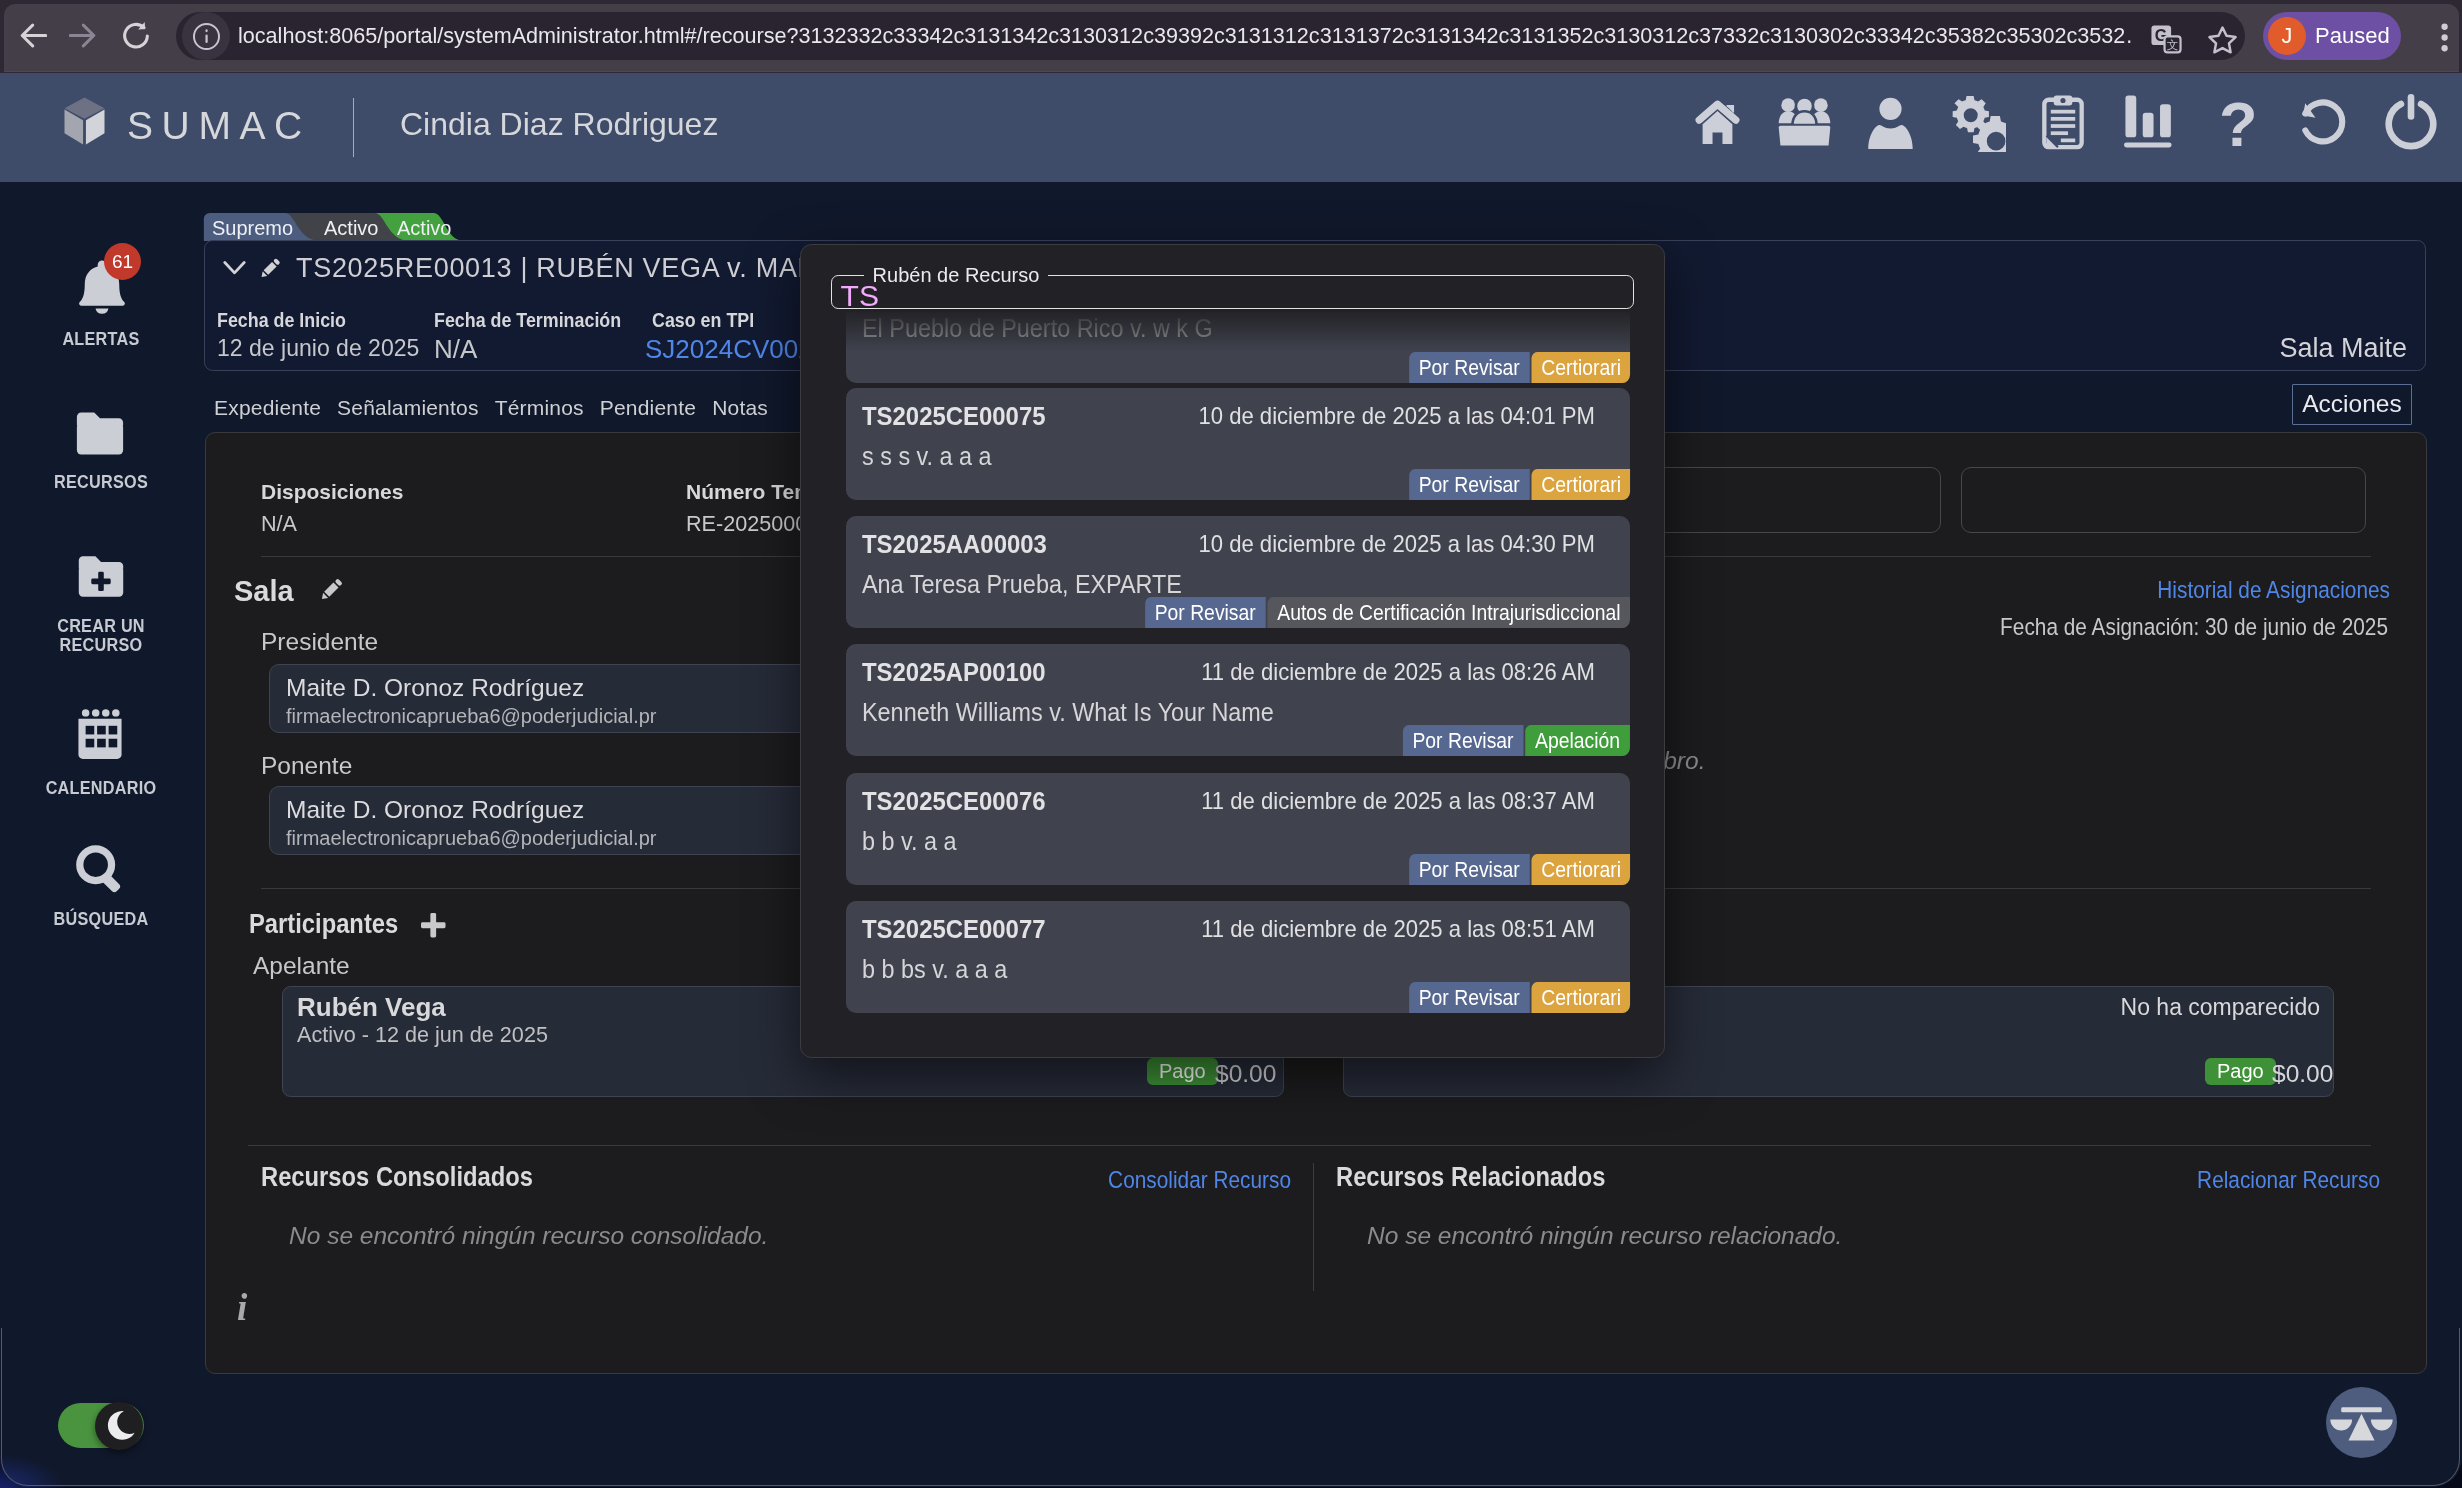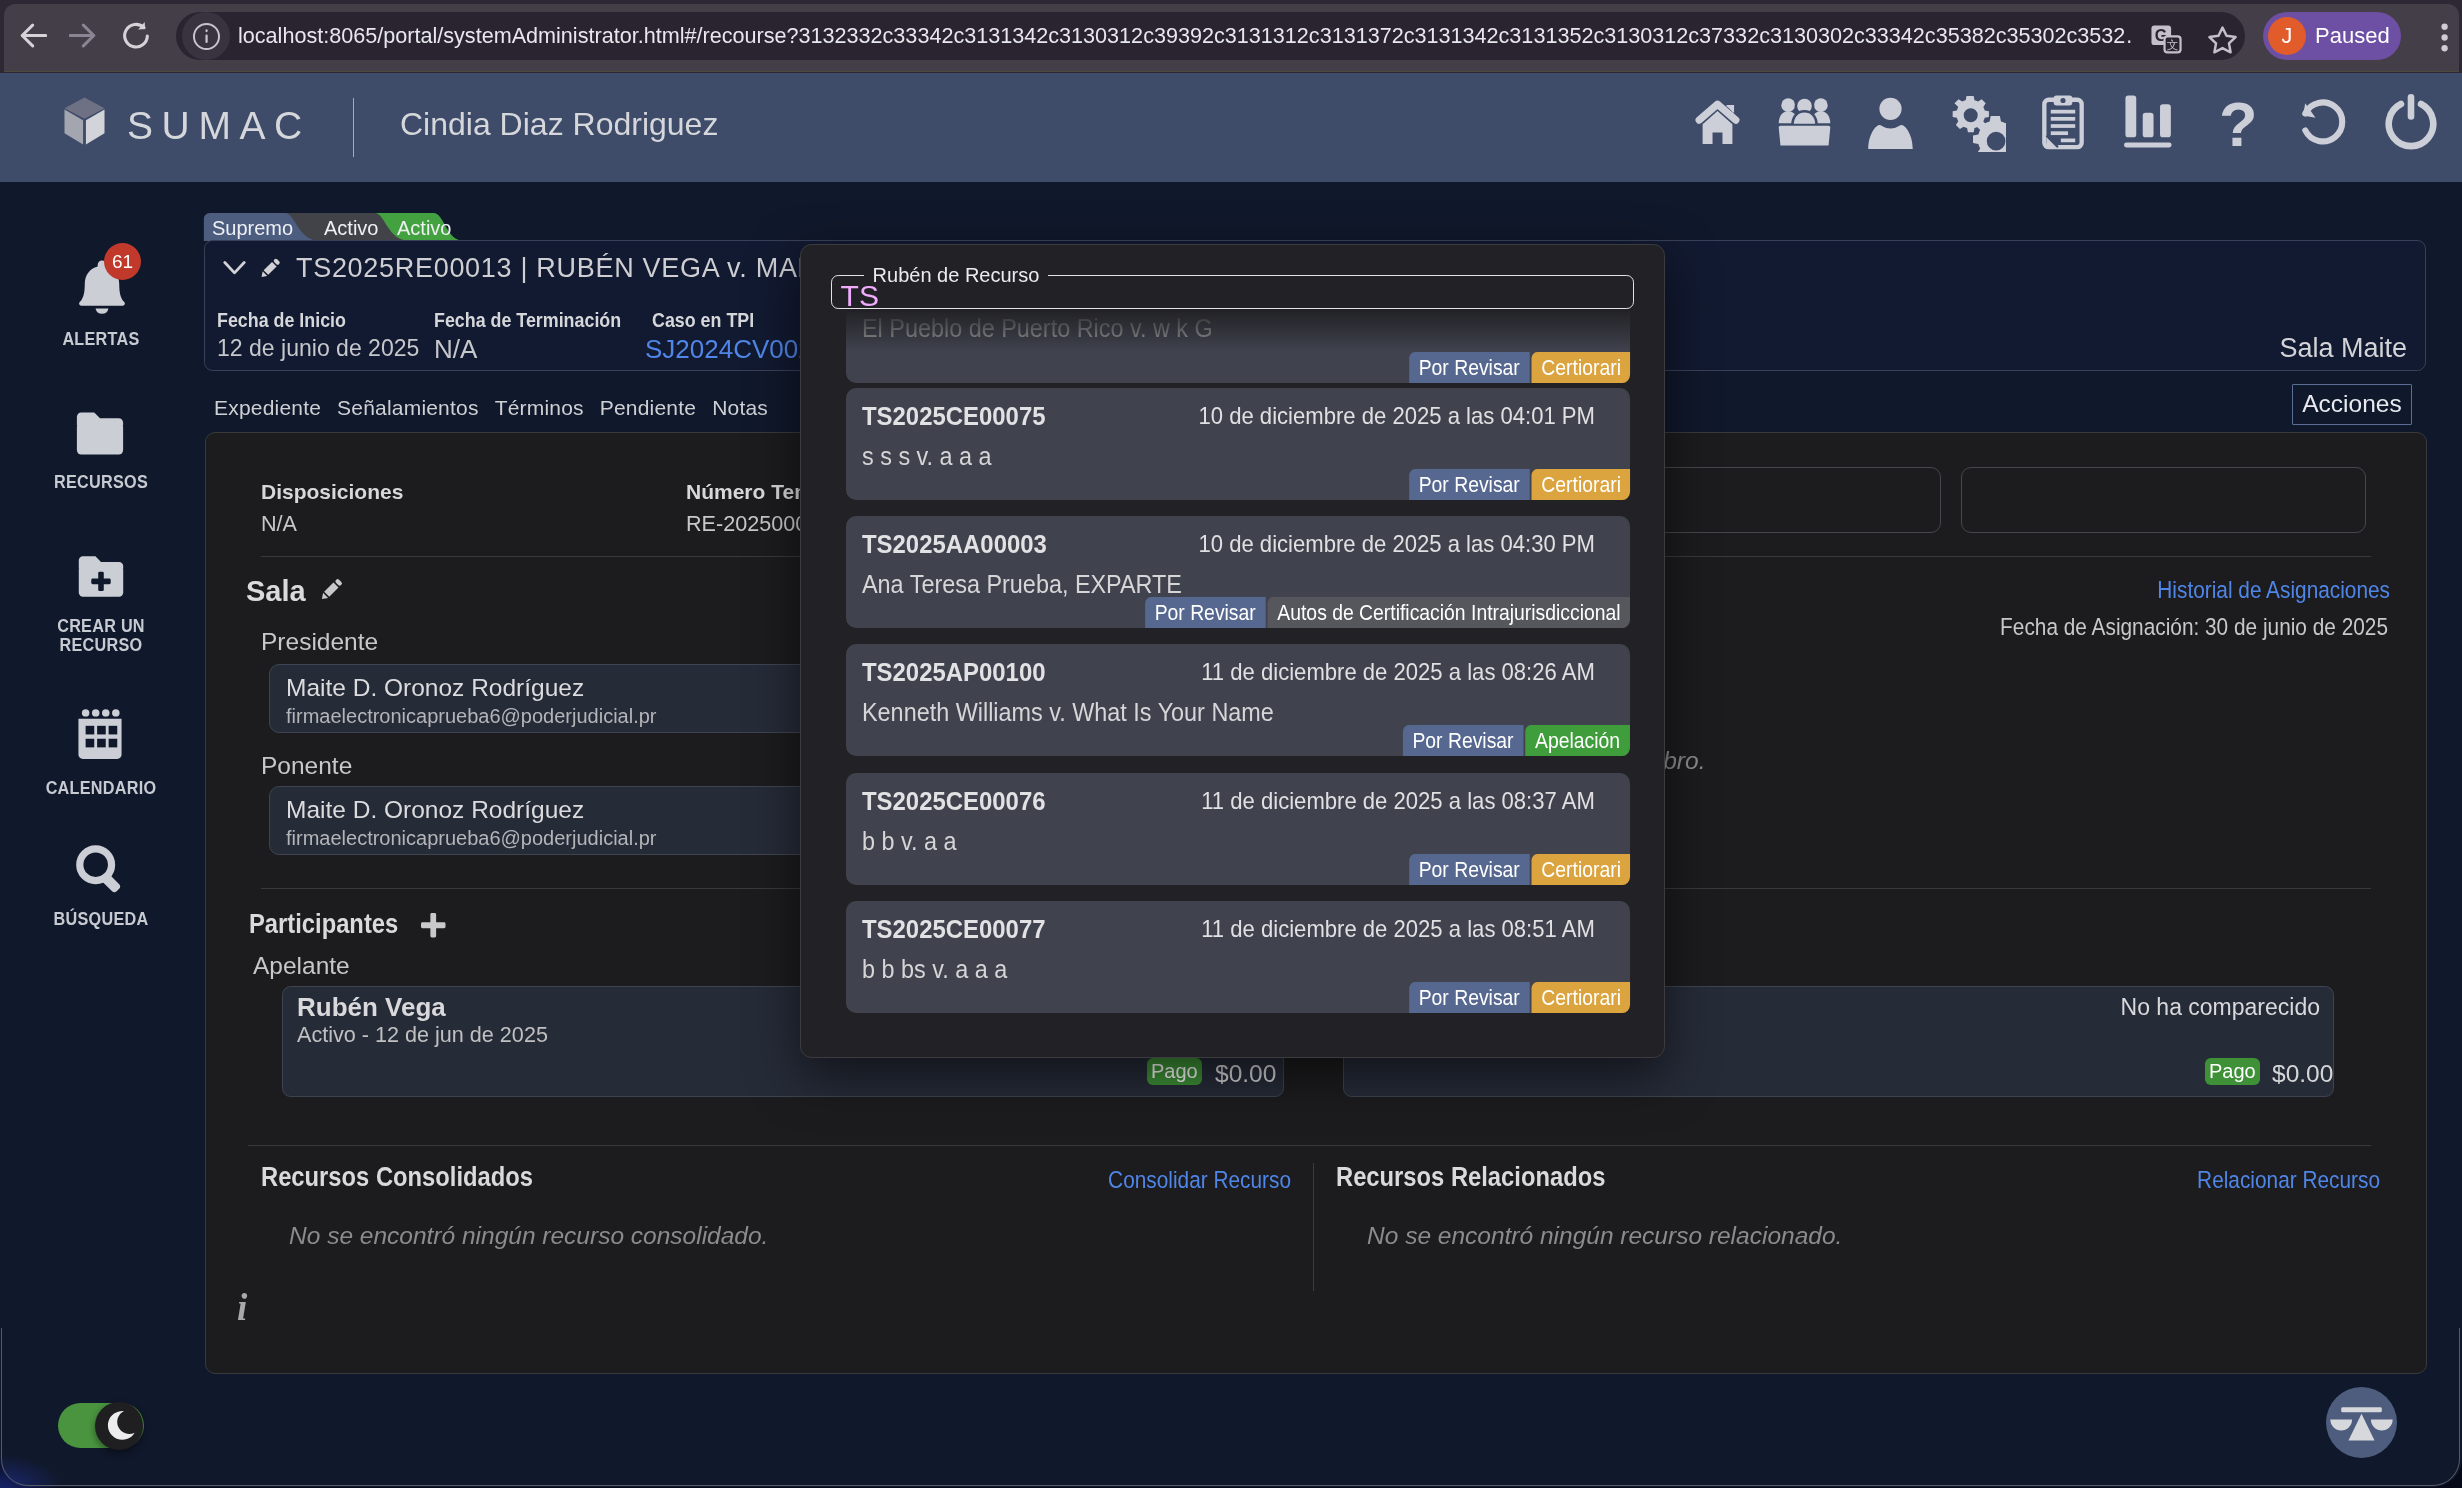--- a/index.html
+++ b/index.html
@@ -35,21 +35,21 @@
 .pval{position:absolute;color:#c8c8ca;font-size:21.6px}
 .h2{position:absolute;font-weight:bold;color:#dadadc;font-size:28px}
 .namebox{position:absolute;background:#262b38;border:1.4px solid #3e4452;border-radius:10px;width:958px;height:69px}
 .namebox .n{position:absolute;left:16px;top:8.6px;font-size:24.5px;color:#dcdcde}
 .namebox .e{position:absolute;left:16px;top:40px;font-size:20px;color:#b4b5b9}
 .link{position:absolute;color:#4f86e8;font-size:24.5px}
 .italic{position:absolute;font-style:italic;color:#8b8b8e;font-size:24.5px;white-space:nowrap}
 .cond{transform:scaleX(.88);transform-origin:0 50%}
 .condr{transform:scaleX(.85);transform-origin:100% 50%}
 .pcard{position:absolute;background:#262b38;border:1.4px solid #3e4452;border-radius:8.6px;height:111px;top:986px}
-.pago{position:absolute;background:#3e9137;color:#fff;font-size:20px;border-radius:5.8px;height:27px;line-height:27px;padding:0 4px}
+.pago{position:absolute;background:#3e9137;color:#fff;font-size:20px;border-radius:5.8px;height:27px;line-height:27px;padding:0 12px}
 .pagoval{position:absolute;font-size:24.5px;color:#d6d6d8}
 .obox{position:absolute;border:1.4px solid #46474c;border-radius:10px;top:467px;height:66px}
 #modal{position:absolute;left:800px;top:244px;width:865px;height:814px;background:#222226;border:0.7px solid #3c3c40;border-radius:11.5px;box-shadow:0 17.3px 50px rgba(0,0,0,.55)}
 #nfield{position:absolute;left:831px;top:275px;width:803px;height:34px;border:1.4px solid #e3e3e5;border-radius:7.2px}
 #nfield .lg{position:absolute;left:32px;top:-12.2px;background:#222226;padding:0 8.6px;font-size:20px;color:#ebebed}
 #nfield .tv{position:absolute;left:8.6px;top:2.9px;font-size:30px;color:#f0abfc}
 .rcard{position:absolute;left:846px;width:784px;height:112px;background:#40434e;border-radius:10px}
 .rcard .t{position:absolute;left:16px;top:13px;font-size:26px;font-weight:bold;color:#e2e2e4;transform:scaleX(.92);transform-origin:0 0}
 .rcard .d{position:absolute;right:35px;top:14.4px;font-size:24px;color:#e0e0e2;transform:scaleX(.92);transform-origin:100% 0}
 .rcard .c{position:absolute;left:16px;top:53px;font-size:26px;color:#d6d6d8;transform:scaleX(.9);transform-origin:0 0;white-space:nowrap}
@@ -243,21 +243,21 @@
 <div id="tabrow2"><span>Expediente</span><span>Señalamientos</span><span>Términos</span><span>Pendiente</span><span>Notas</span></div>
 <div id="acciones">Acciones</div>
 <div id="panel"></div>
 <div class="plabel" style="left:261px;top:480px">Disposiciones</div>
 <div class="pval" style="left:261px;top:511px">N/A</div>
 <div class="plabel" style="left:686px;top:480px">Número Temporero</div>
 <div class="pval" style="left:686px;top:511px">RE-2025000123</div>
 <div class="obox" style="left:1384px;width:557px"></div>
 <div class="obox" style="left:1961px;width:405px"></div>
 <div class="hdiv" style="left:261px;top:556px;width:2110px"></div>
-<div class="h2" style="left:246px;top:575px;font-size:29px">Sala</div>
+<div class="h2" style="left:234px;top:575px;font-size:29px">Sala</div>
 <svg class="abs" style="left:318px;top:576px" width="27" height="27" viewBox="0 0 34 34">
     <g transform="rotate(45 17 17)" fill="#c9c9cb">
       <rect x="12.5" y="1.5" width="9" height="5.5" rx="2.5"></rect>
       <rect x="12.5" y="9" width="9" height="16.5"></rect>
       <path d="M12.5 27.5 h9 l-4.5 6.5 z"></path>
     </g>
   </svg>
 <div class="link condr" style="left:2088px;top:576px;width:302px;text-align:right;white-space:nowrap">Historial de Asignaciones</div>
 <div class="pval condr" style="left:1872px;top:613px;width:516px;text-align:right;font-size:24.5px;white-space:nowrap">Fecha de Asignación: 30 de junio de 2025</div>
 <div class="pval" style="left:261px;top:628px;font-size:24.5px">Presidente</div>

